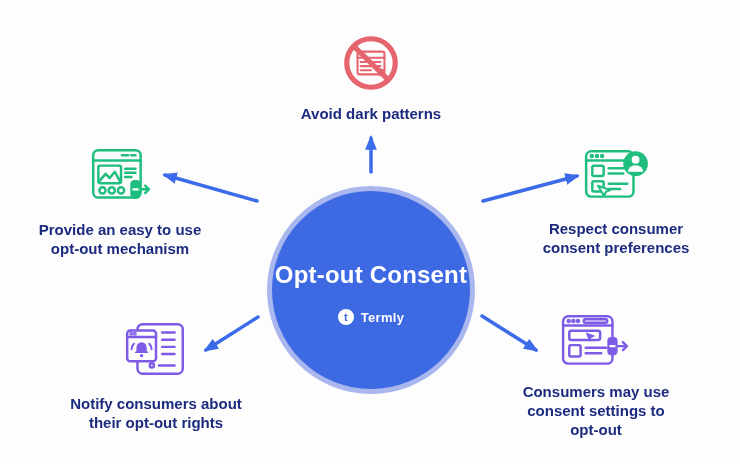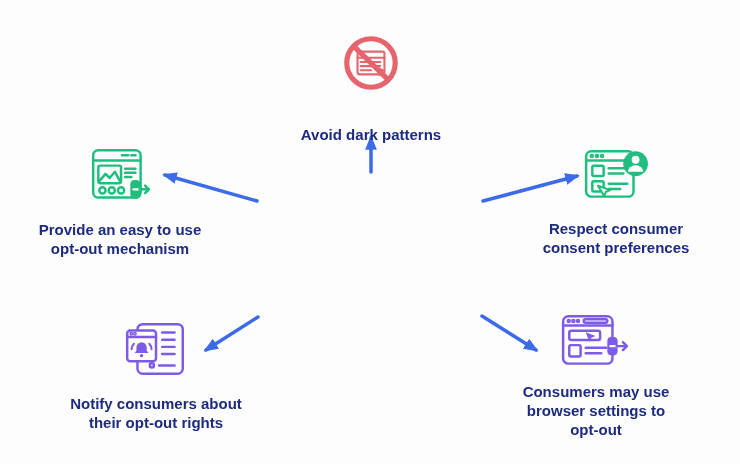--- a/index.html
+++ b/index.html
@@ -24,21 +24,21 @@
   .brand-mark{width:16px;height:16px;border-radius:50%;background:#fff;
     display:flex;align-items:center;justify-content:center;
     color:var(--circle-fill,#3d6ae3);font-size:11px;font-weight:700;line-height:1;}
   .brand-name{color:#fff;font-size:13px;font-weight:700;letter-spacing:.3px;}
   
   .node{position:absolute;display:flex;flex-direction:column;align-items:center;}
   .node .label{
     margin-top:8px;text-align:center;white-space:pre-line;
     color:var(--label-text,#1c2b7f);font-size:15px;font-weight:700;line-height:19px;
   }
-  .node-top{left:271px;top:34px;width:200px;gap:21px;}
+  .node-top{left:271px;top:34px;width:200px;}
   .node-ul{left:25px;top:148px;width:190px;}
   .node-ur{left:521px;top:143px;width:190px;}
   .node-ll{left:56px;top:320px;width:200px;}
   .node-lr{left:496px;top:312px;width:200px;}
   .icon-red{color:var(--icon-red,#e5646e);}
   .icon-green{color:var(--icon-green,#1fbe7e);}
   .icon-purple{color:var(--icon-purple,#7d5be6);}
   .arrow-layer{position:absolute;left:0;top:0;width:740px;height:464px;pointer-events:none;}
   .arrow-line{stroke:var(--arrow,#3b6be8);stroke-width:3.5;stroke-linecap:round;}
   .arrowhead{fill:var(--arrow,#3b6be8);}
@@ -54,20 +54,27 @@
         <path class="arrowhead" d="M0,0 L5,2 L0,4 z"></path>
       </marker>
     </defs>
     <line class="arrow-line" x1="371" y1="172" x2="371" y2="138" marker-end="url(#ah)"></line>
     <line class="arrow-line" x1="257" y1="201" x2="165" y2="175" marker-end="url(#ah)"></line>
     <line class="arrow-line" x1="483" y1="201" x2="577" y2="176" marker-end="url(#ah)"></line>
     <line class="arrow-line" x1="258" y1="317" x2="206" y2="350" marker-end="url(#ah)"></line>
     <line class="arrow-line" x1="482" y1="316" x2="536" y2="350" marker-end="url(#ah)"></line>
   </svg>
 
+  <div class="center-circle">
+    <div class="center-title">Opt-out Consent</div>
+    <div class="brand">
+      <span class="brand-mark">t</span>
+      <span class="brand-name">Termly</span>
+    </div>
+  </div>
 
   <div class="node node-top">
     <span class="icon-red">
       <svg width="58" height="58" viewBox="0 0 56 56" fill="none">
         <g stroke="currentColor" stroke-width="2" stroke-linecap="round" stroke-linejoin="round">
           <rect x="15" y="17" width="26" height="22" rx="2"></rect>
           <line x1="15" y1="23" x2="41" y2="23"></line>
           <line x1="18" y1="20" x2="20" y2="20"></line>
           <line x1="18" y1="27" x2="37" y2="27"></line>
           <line x1="18" y1="31" x2="37" y2="31"></line>
@@ -174,17 +181,17 @@
           <line x1="26" y1="34.5" x2="46" y2="34.5"></line>
           <line x1="26" y1="40" x2="41" y2="40"></line>
         </g>
         <path d="M26 19.5 l9.5 3.6 -4.2 1.7 -1.7 4.2 z" fill="currentColor"></path>
         <rect x="47" y="24" width="10" height="18" rx="4" fill="currentColor"></rect>
         <line x1="50" y1="33" x2="56" y2="33" stroke="#ffffff" stroke-width="2.2" stroke-linecap="round"></line>
         <path d="M56 33 h10 m-3.8 -3.8 l3.8 3.8 -3.8 3.8" stroke="currentColor" stroke-width="2.4" stroke-linecap="round" stroke-linejoin="round"></path>
       </svg>
     </span>
     <div class="label">Consumers may use
-browser settings to
+consent settings to
 opt-out</div>
   </div>
 
 </div>
 
 </body></html>

